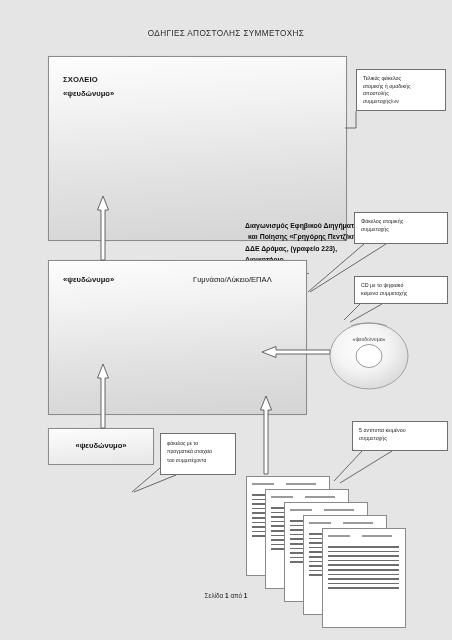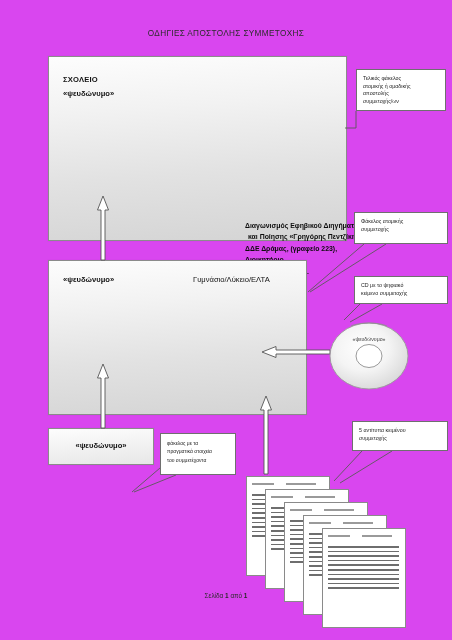--- a/index.html
+++ b/index.html
@@ -1,18 +1,18 @@
 <!DOCTYPE html>
 <html><head>
 <meta charset="utf-8">
 <style>
   html,body{margin:0;padding:0;background:#ffffff;}
   body{width:452px;height:640px;position:relative;overflow:hidden;
        font-family:"Liberation Sans", sans-serif;color:#1a1a1a;}
-  .page{position:absolute;inset:0;background:#d946ef;}
+  .page{position:absolute;inset:0;background:#e5e5e5;}
 
   
   .doc-title{position:absolute;left:0;top:29px;width:452px;text-align:center;
     font-size:8.2px;letter-spacing:.35px;color:#2b2b2b;font-weight:400;}
 
   
   .envelope{position:absolute;border:1px solid #8b8b8b;
     background:linear-gradient(176deg,#fdfdfd 0%,#f2f2f2 28%,#e2e2e2 62%,#d4d4d4 100%);
     box-shadow:0 0 0 .5px rgba(0,0,0,.03);}
   .env-top{left:48px;top:56px;width:297px;height:183px;}
@@ -91,21 +91,21 @@
       <div>Διαγωνισμός Εφηβικού Διηγήματος</div>
       <div class="addr-i1">και Ποίησης  «Γρηγόρης Πεντζίκης»</div>
       <div>ΔΔΕ Δράμας, (γραφείο 223),</div>
       <div>Διοικητήριο</div>
       <div class="addr-i1">Δράμα. Τ.Κ. 66100.</div>
     </div>
   </div>
 
   <div class="envelope env-mid">
     <div class="env-label t-pseudo-mid">«ψευδώνυμο»</div>
-    <div class="env-label t-school-type">Γυμνάσιο/Λύκειο/ΕΛΤΑ</div>
+    <div class="env-label t-school-type">Γυμνάσιο/Λύκειο/ΕΠΑΛ</div>
   </div>
 
   <div class="envelope env-small">
     <div class="t-pseudo-small">«ψευδώνυμο»</div>
   </div>
 
   <div class="arrow" style="left:95px;top:196px;">
     <svg width="16" height="64" viewBox="0 0 16 64">
       <path d="M8 0 L13.5 14 L10 14 L10 64 L6 64 L6 14 L2.5 14 Z" fill="#ffffff" stroke="#555" stroke-width=".9"></path>
     </svg>

